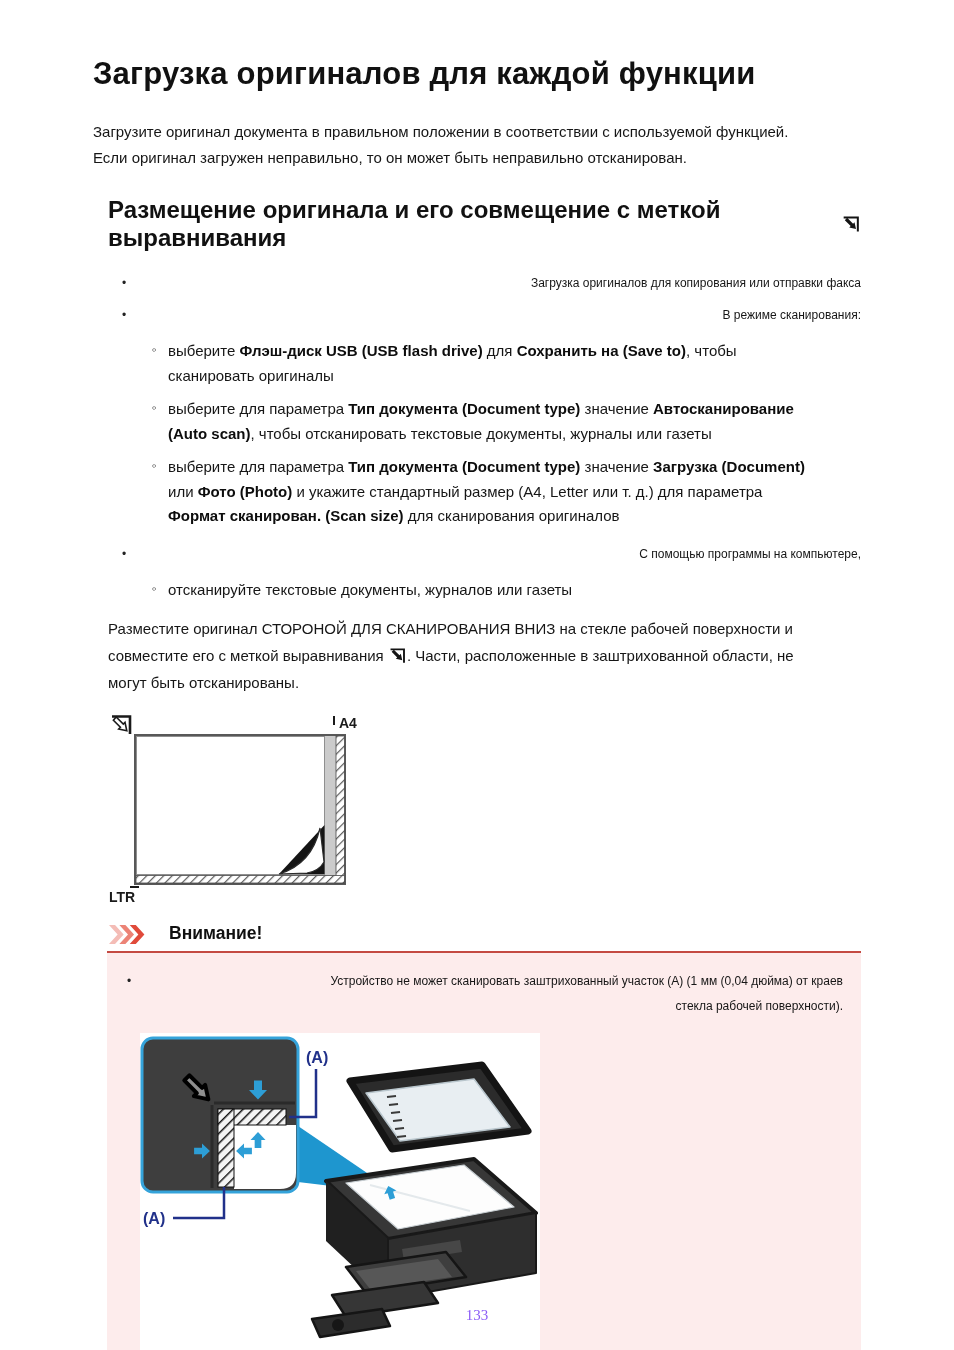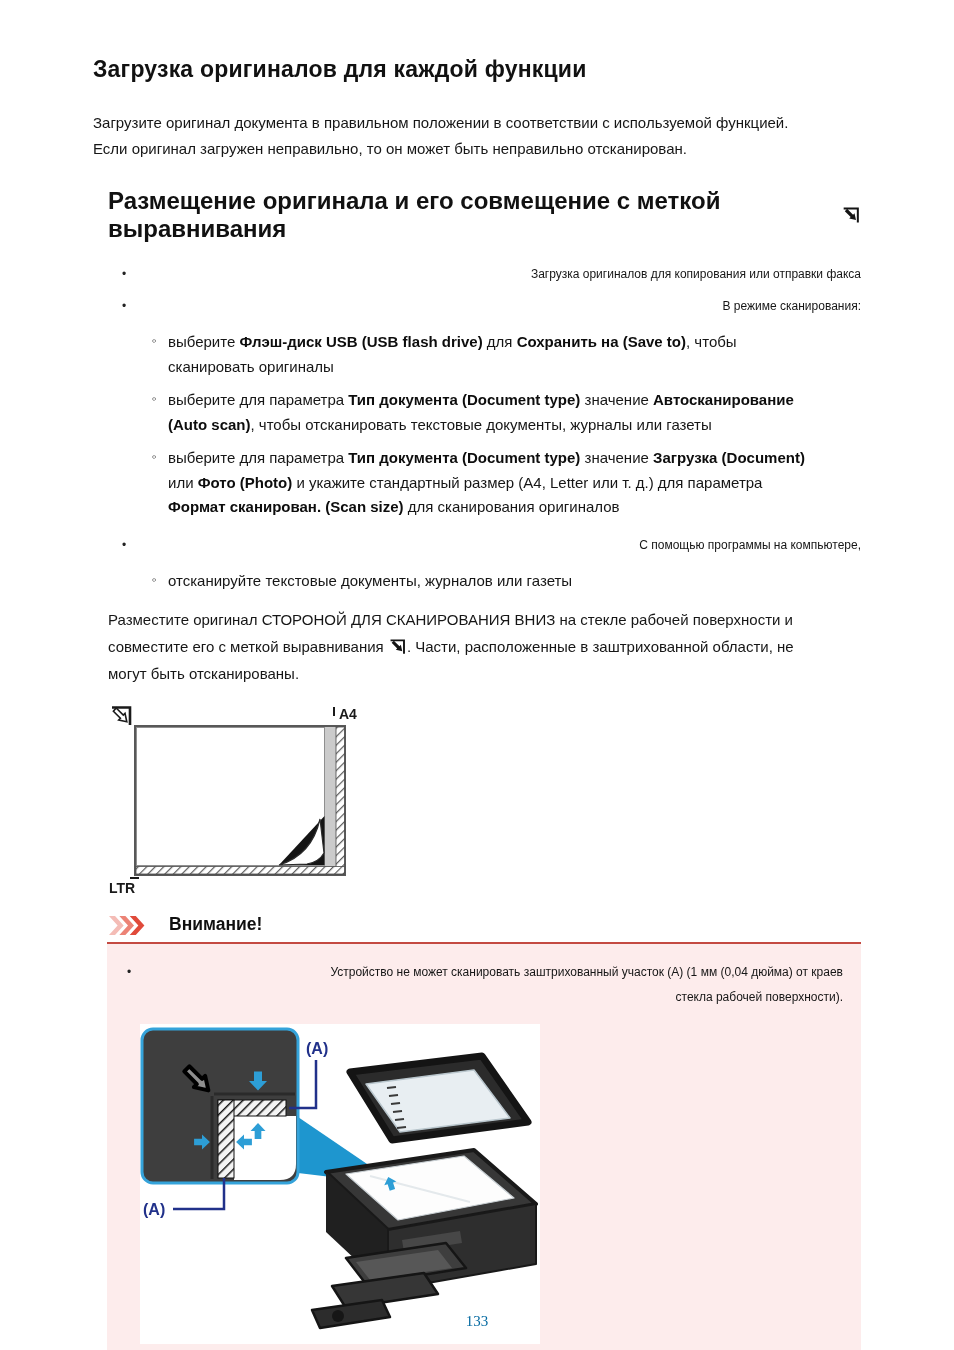--- a/index.html
+++ b/index.html
@@ -2,21 +2,21 @@
 <html><head>
 <meta charset="utf-8">
 <style>
   html,body{margin:0;padding:0;background:#ffffff;}
   .page{
     position:relative;width:954px;height:1350px;background:#fff;
     font-family:"Liberation Sans","DejaVu Sans",sans-serif;color:#161616;
     overflow:hidden;
   }
   .content{padding:56px 93px 0 93px;}
-  h1.title{font-size:23px;font-weight:bold;color:#111;margin:0 0 27px 0;letter-spacing:.2px;}
+  h1.title{font-size:31px;font-weight:bold;color:#111;margin:0 0 27px 0;letter-spacing:.2px;}
   .body-text{font-size:15px;line-height:25.5px;white-space:pre-line;margin:0;}
   .intro{margin-bottom:26px;}
   .section{margin-left:15px;}
   .sec-heading{display:flex;align-items:center;gap:10px;font-size:24px;font-weight:bold;color:#111;margin:0 0 19px 0;}
   .sec-heading svg{flex:0 0 auto;}
   .list{margin:0 0 6px 0;}
   .li1{position:relative;padding-left:31px;font-size:12px;line-height:25px;margin-bottom:7px;white-space:pre-line;text-align:right;}
   .li1::before{content:"•";position:absolute;left:14px;top:0;color:#222;}
   .sublist{margin:11px 0 13px 0;}
   .li2{position:relative;padding-left:60px;font-size:15px;line-height:24.5px;margin-bottom:9px;white-space:pre-line;}
@@ -29,22 +29,22 @@
   .warning{margin-left:14px;width:754px;margin-top:16px;}
   .warning-header{display:flex;align-items:flex-end;gap:22px;margin:0 0 7px 2px;}
   .warning-title{font-size:17.5px;font-weight:bold;color:#101010;}
   .warning-body{
     background:#fdecec;border-top:2px solid #c44a42;border-bottom:2px solid #b8443c;
     padding:16px 18px 20px 16px;box-sizing:border-box;
   }
   .warning-body .li1{padding-left:19px;margin-bottom:4px;}
   .warning-body .li1::before{left:4px;}
   .fig-printer{display:block;background:#fff;margin:14px 0 0 17px;}
-  .footer{position:absolute;left:0;right:0;bottom:20px;text-align:center;
-    font-family:"Liberation Serif","DejaVu Serif",serif;font-size:15px;color:#0369a1;margin-top:32px;}
+  .footer{position:absolute;left:0;right:0;bottom:26px;text-align:center;
+    font-family:"Liberation Serif","DejaVu Serif",serif;font-size:15px;color:#8b5cf6;margin-top:32px;}
 </style>
 </head>
 <body>
 
 <svg width="0" height="0" style="position:absolute" aria-hidden="true">
   <defs>
     <symbol id="sym-mark" viewBox="0 0 24 24">
       <path d="M3.2,4.2 H20.2 V21" fill="none" stroke="currentColor" stroke-width="2.4"></path>
       <polygon points="7.4,4.6 14.5,11.6 16.2,9.9 18,18 9.9,16.2 11.6,14.5 4.6,7.4" fill="currentColor"></polygon>
     </symbol>

